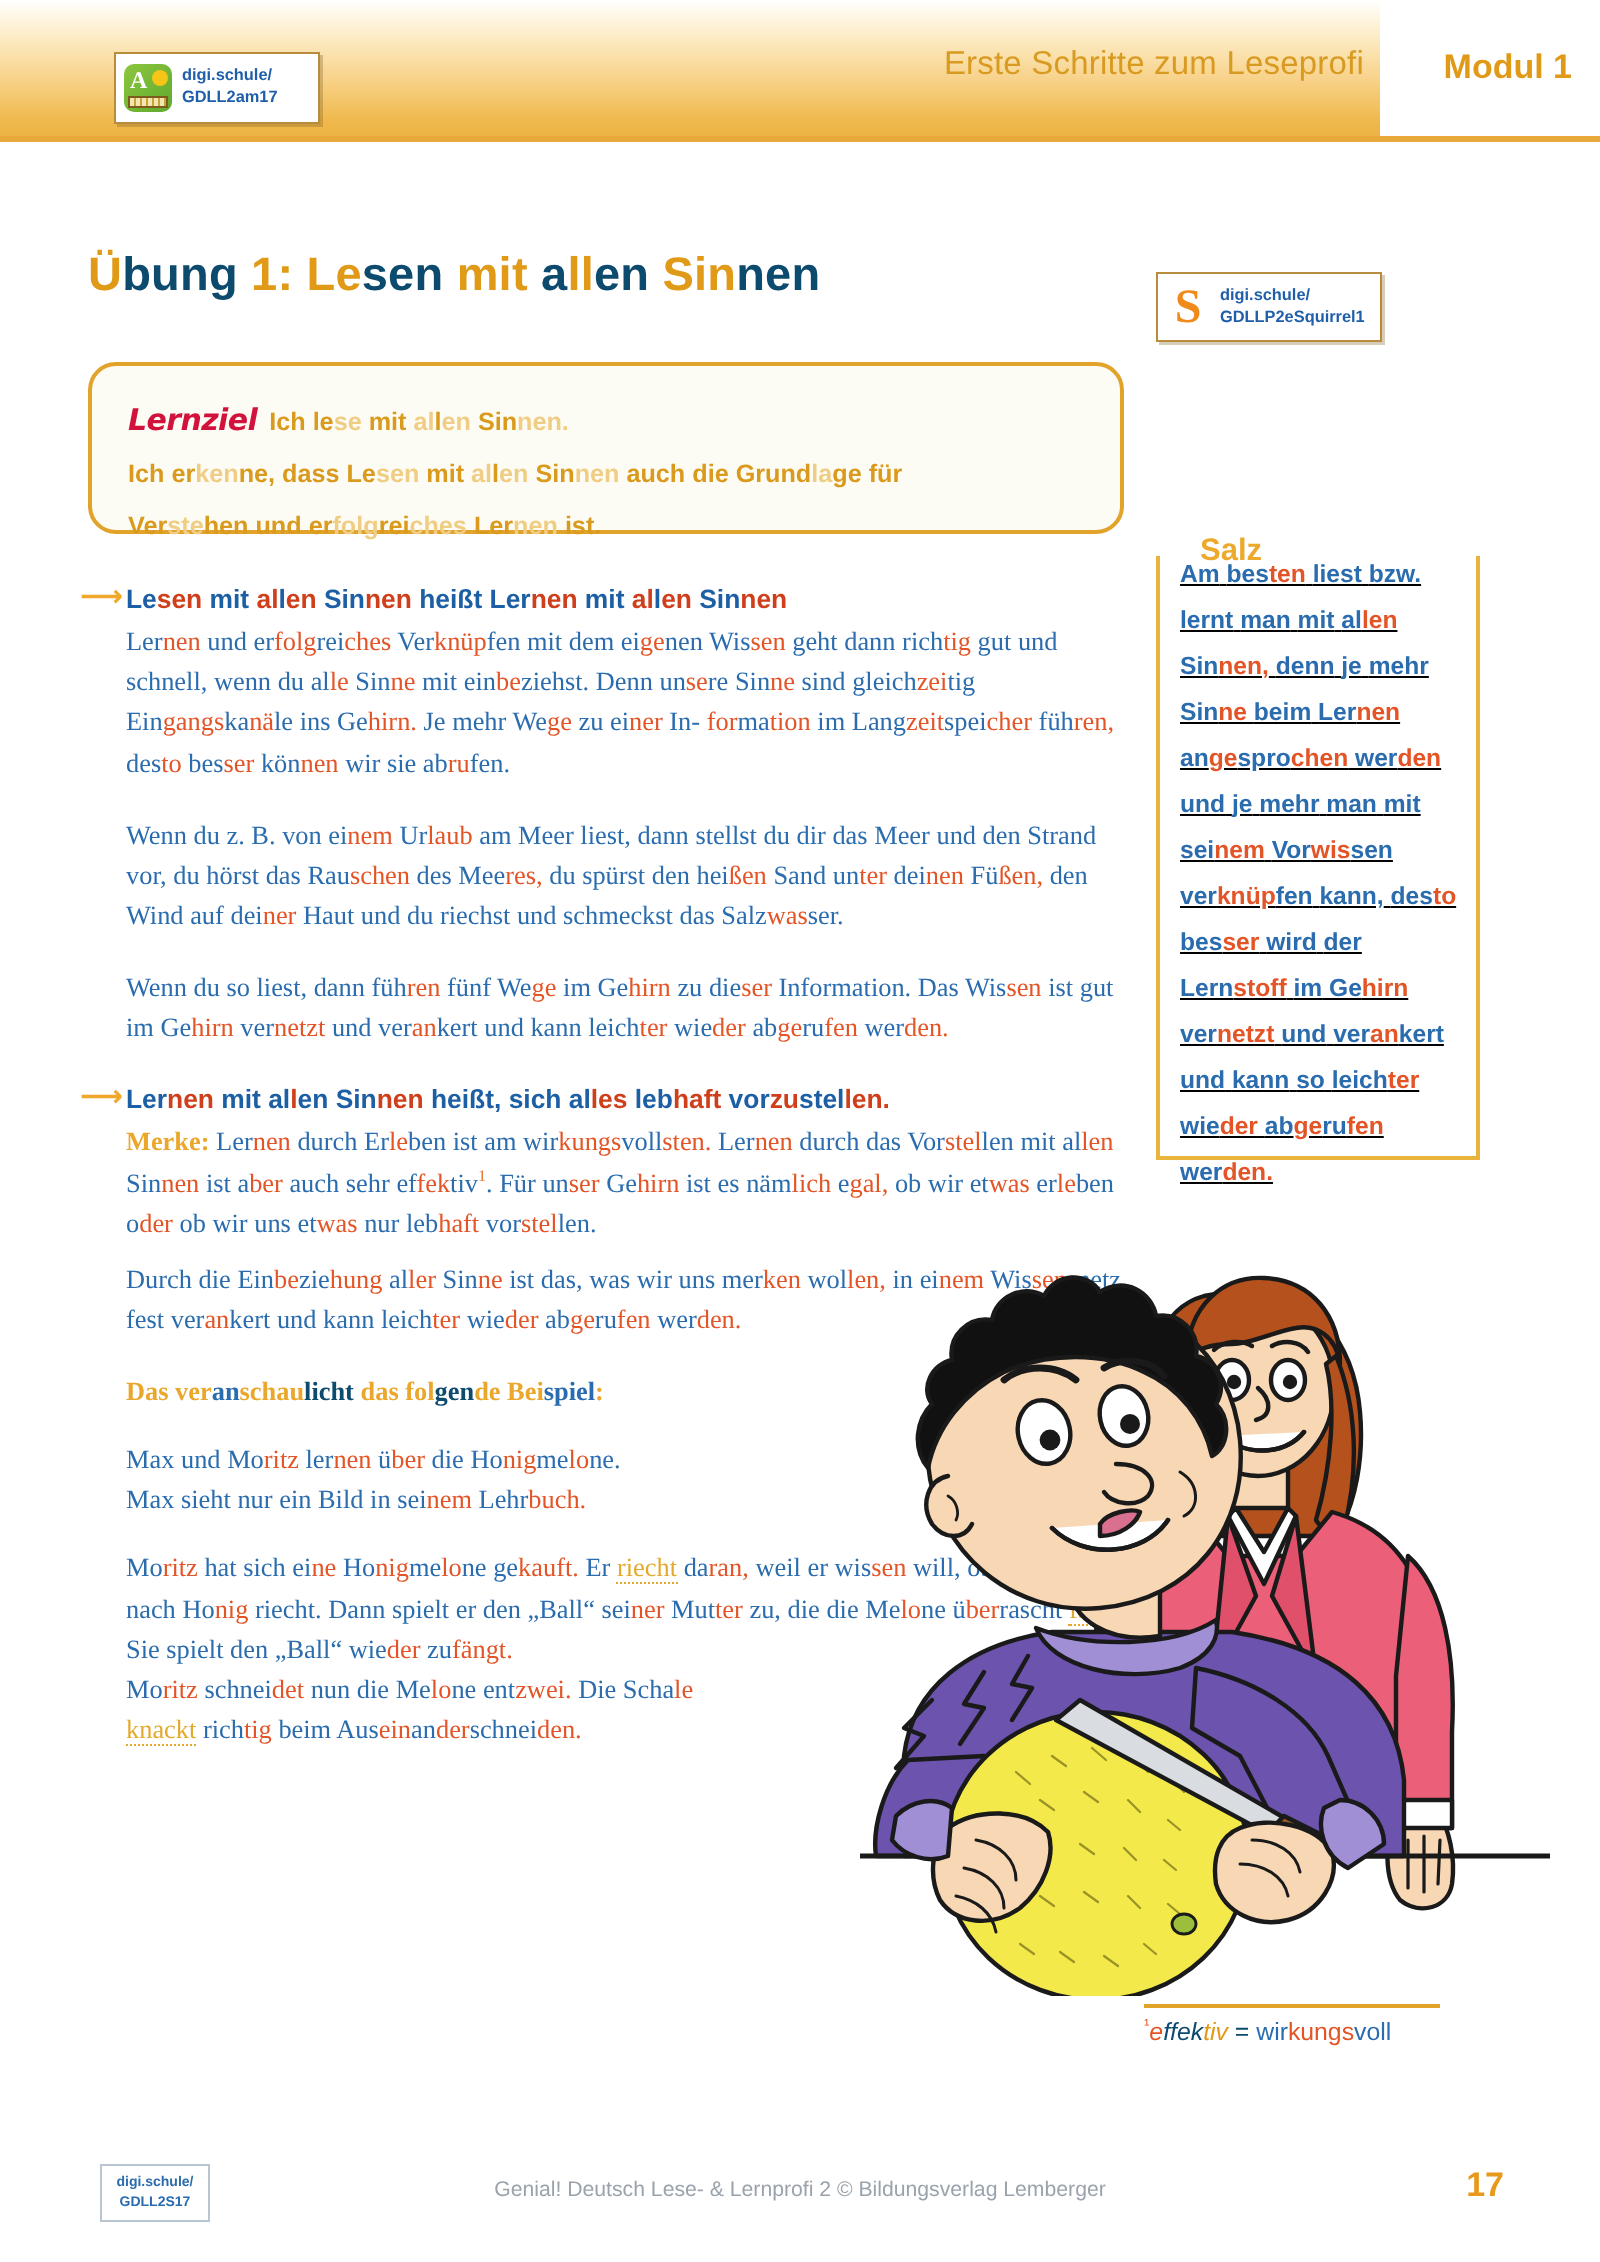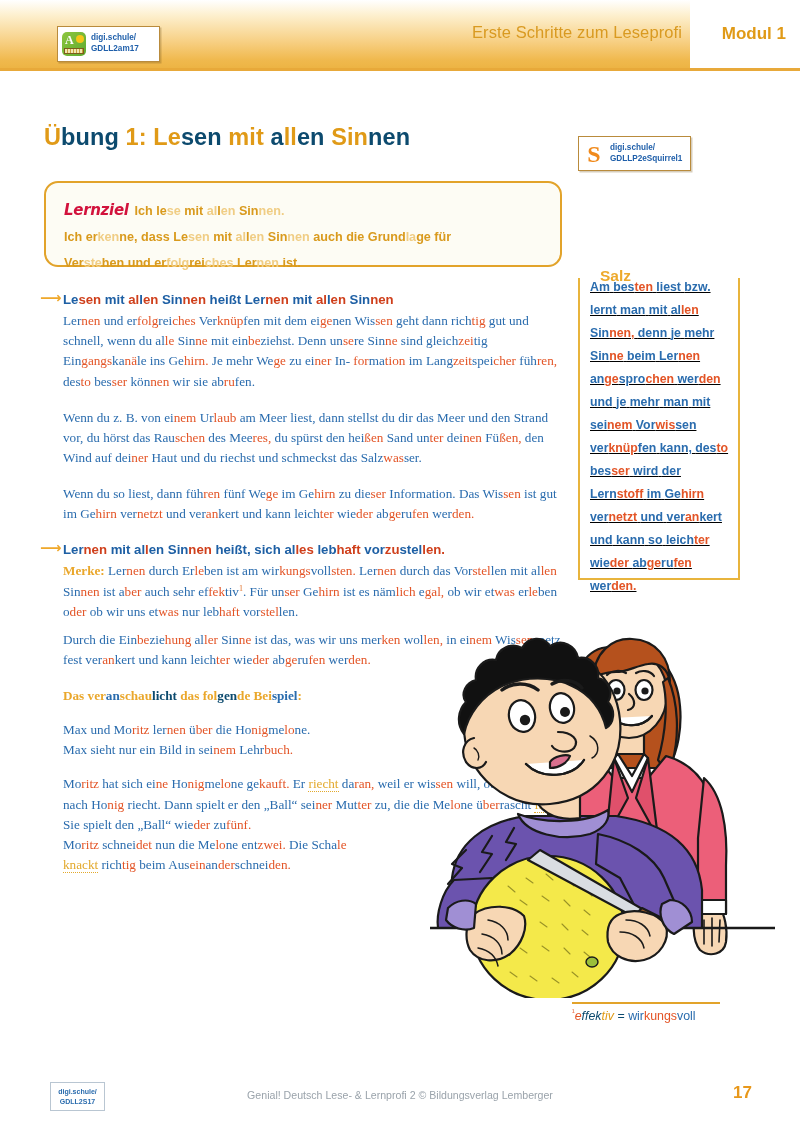--- a/index.html
+++ b/index.html
@@ -433,21 +433,21 @@
   <p class="para gap4" style="margin-top:14px;">
     <span class="b">Max</span><span class="b"> und</span><span class="b"> Mo</span><span class="r">ritz</span><span class="b"> ler</span><span class="r">nen</span><span class="b"> ü</span><span class="r">ber</span><span class="b"> die</span><span class="b"> Ho</span><span class="r">nig</span><span class="b">me</span><span class="r">lo</span><span class="b">ne.</span><br>
     <span class="b">Max</span><span class="b"> sieht</span><span class="b"> nur</span><span class="b"> ein</span><span class="b"> Bild</span><span class="b"> in</span><span class="b"> sei</span><span class="r">nem</span><span class="b"> Lehr</span><span class="r">buch.</span>
   </p>
 
   <p class="para" style="margin-top:14px;">
     <span class="b">Mo</span><span class="r">ritz</span><span class="b"> hat</span><span class="b"> sich</span><span class="b"> ei</span><span class="r">ne</span><span class="b"> Ho</span><span class="r">nig</span><span class="b">me</span><span class="r">lo</span><span class="b">ne</span><span class="b"> ge</span><span class="r">kauft.</span><span class="b"> Er</span> <span class="hl">riecht</span>
     <span class="b"> da</span><span class="r">ran,</span><span class="b"> weil</span><span class="b"> er</span><span class="b"> wis</span><span class="r">sen</span><span class="b"> will,</span><span class="b"> ob</span><span class="b"> sie</span><span class="b"> sich</span><span class="r">lich</span><span class="b"> nach</span><span class="b"> Ho</span><span class="r">nig</span>
     <span class="b"> riecht.</span><span class="b"> Dann</span><span class="b"> spielt</span><span class="b"> er</span><span class="b"> den</span><span class="b"> „Ball“</span><span class="b"> sei</span><span class="r">ner</span><span class="b"> Mut</span><span class="r">ter</span><span class="b"> zu,</span><span class="b"> die</span><span class="b"> die</span>
     <span class="b"> Me</span><span class="r">lo</span><span class="b">ne</span><span class="b"> ü</span><span class="r">ber</span><span class="b">rascht</span> <span class="hl">fängt</span><span class="b">.</span><span class="b"> Sie</span><span class="b"> spielt</span><span class="b"> den</span><span class="b"> „Ball“</span>
-    <span class="b"> wie</span><span class="r">der</span><span class="b"> zu</span><span class="r">fünf.</span><br>
+    <span class="b"> wie</span><span class="r">der</span><span class="b"> zu</span><span class="r">fängt.</span><br>
     <span class="b">Mo</span><span class="r">ritz</span><span class="b"> schnei</span><span class="r">det</span><span class="b"> nun</span><span class="b"> die</span><span class="b"> Me</span><span class="r">lo</span><span class="b">ne</span><span class="b"> ent</span><span class="r">zwei.</span><span class="b"> Die</span><span class="b"> Scha</span><span class="r">le</span><br>
     <span class="hl">knackt</span><span class="b"> rich</span><span class="r">tig</span><span class="b"> beim</span><span class="b"> Aus</span><span class="r">ein</span><span class="b">an</span><span class="r">der</span><span class="b">schnei</span><span class="r">den.</span>
   </p>
 </div>
 
 <div class="tipp-top-left"></div>
 <div class="tipp-top-right"></div>
 <div class="tipp-box"></div>
 <div class="tipp-label">Salz</div>
 <div class="tipp-text">

